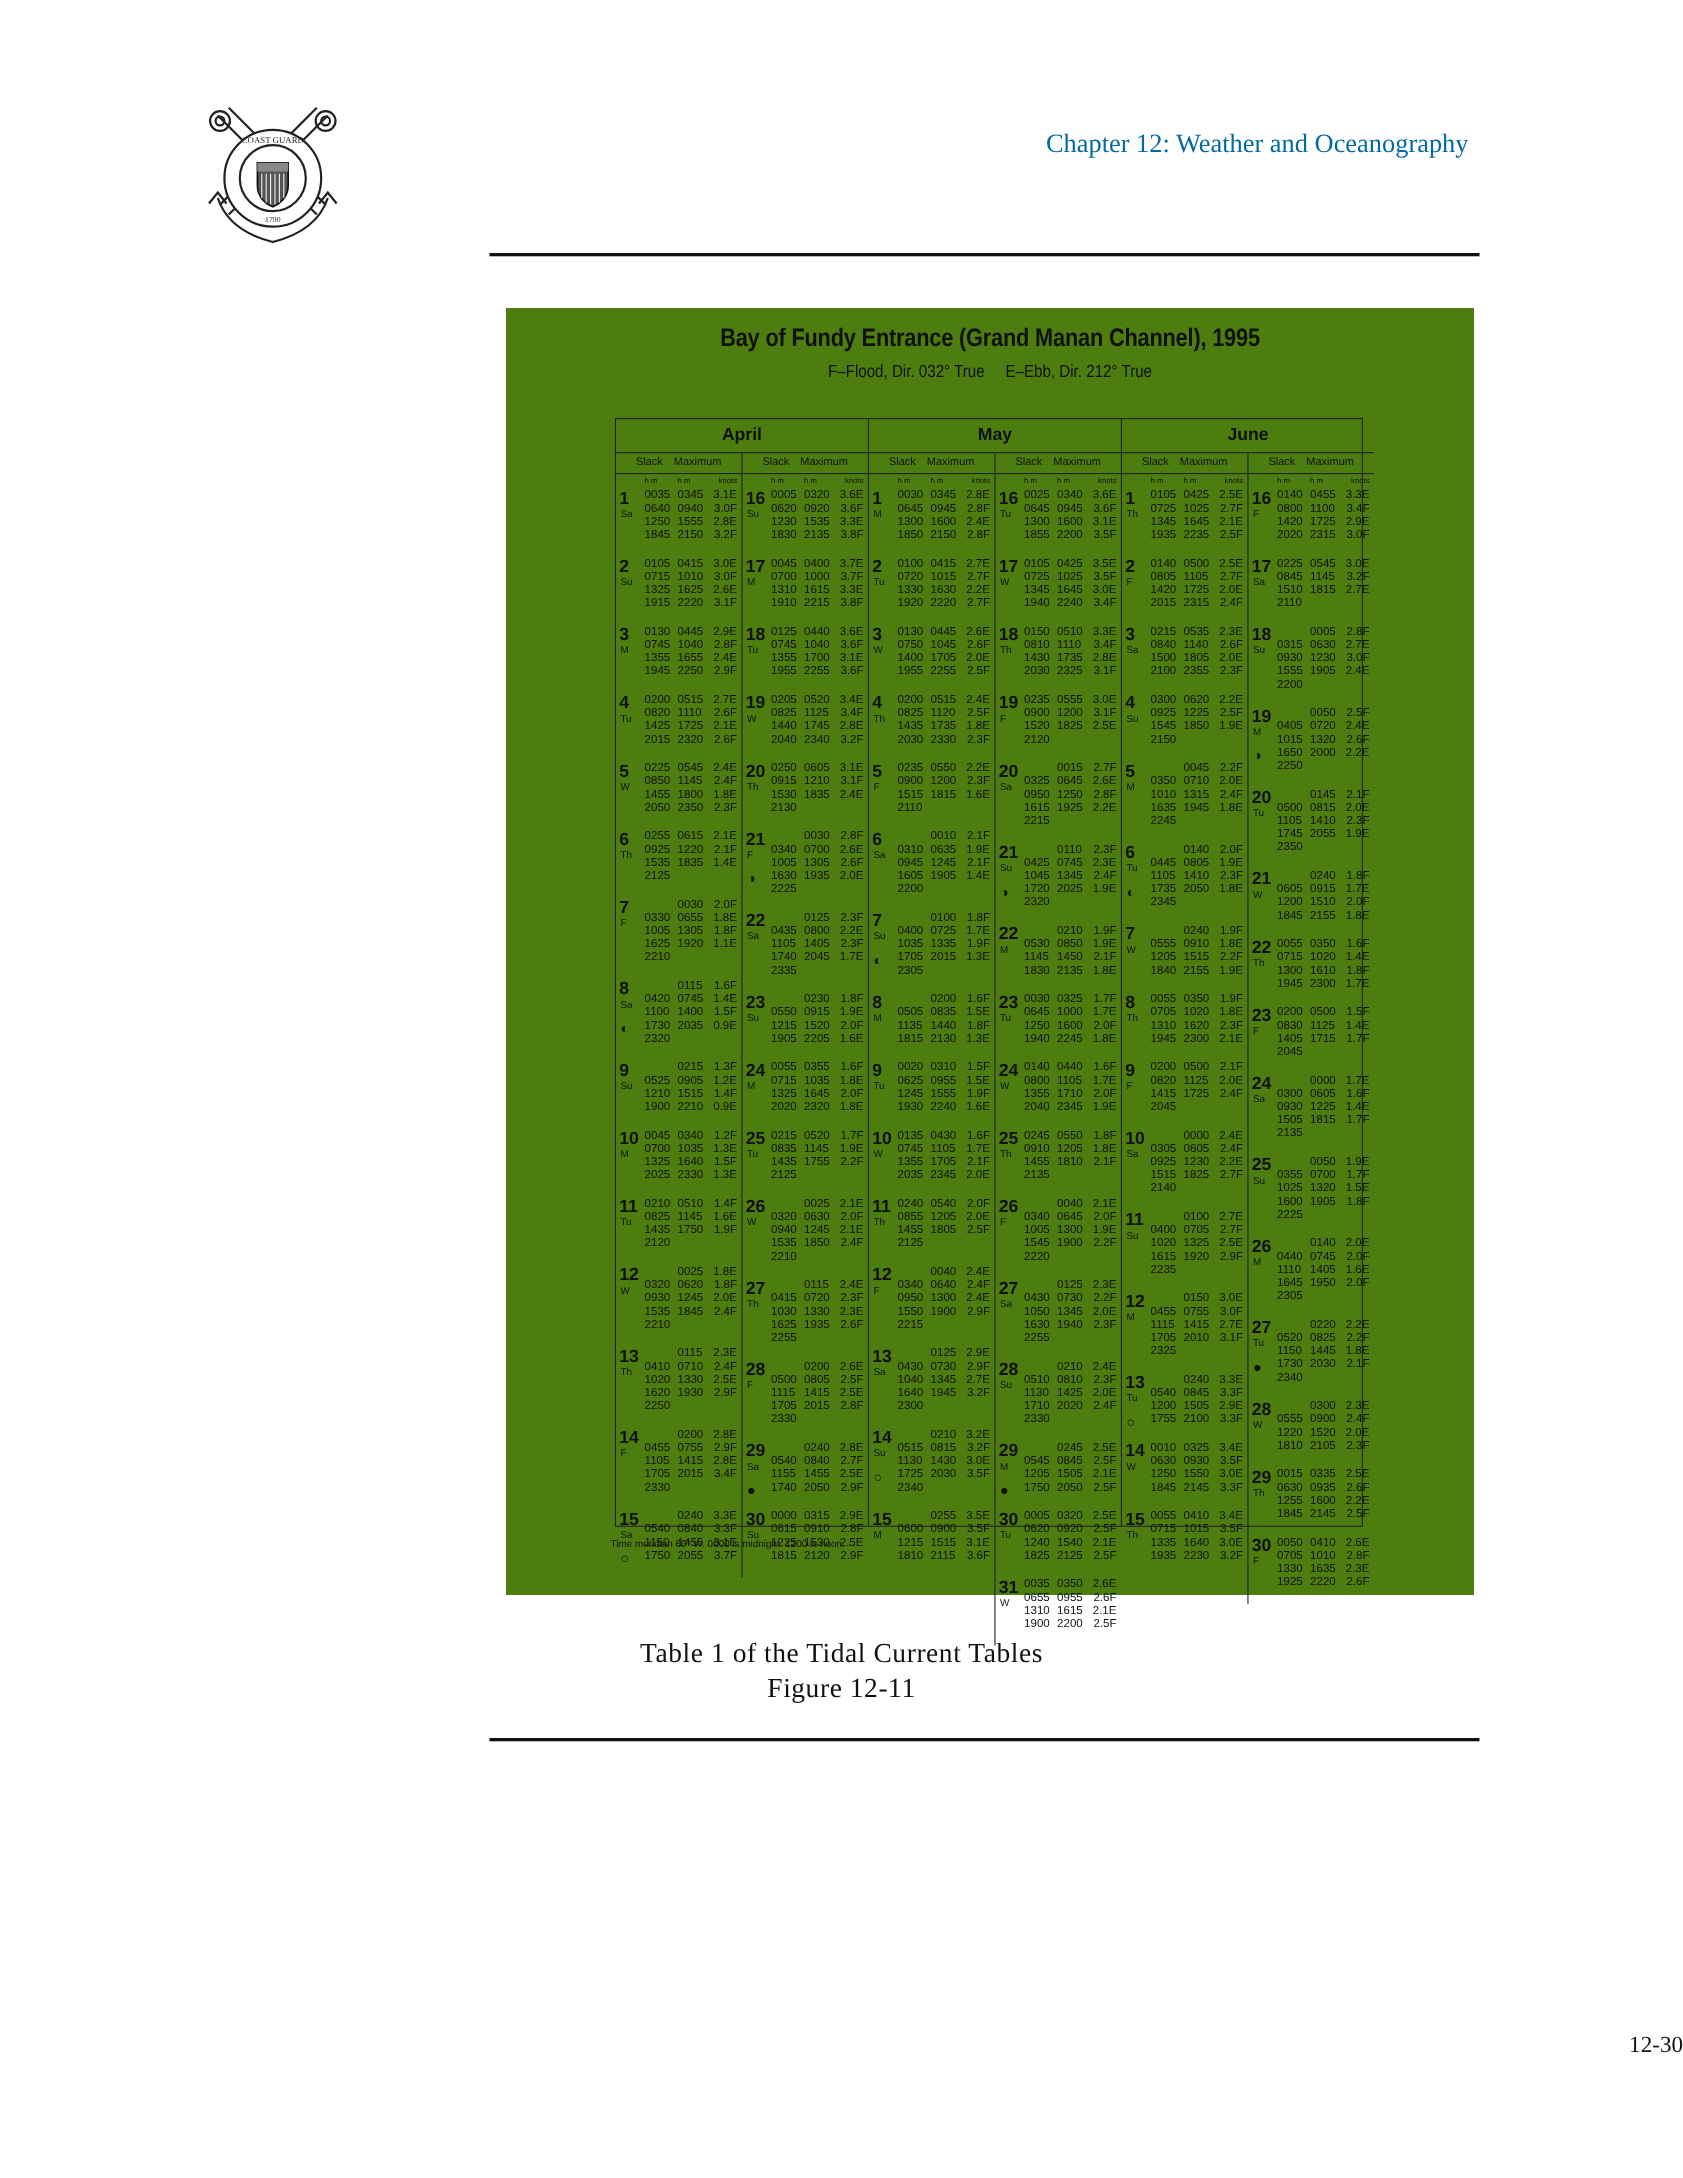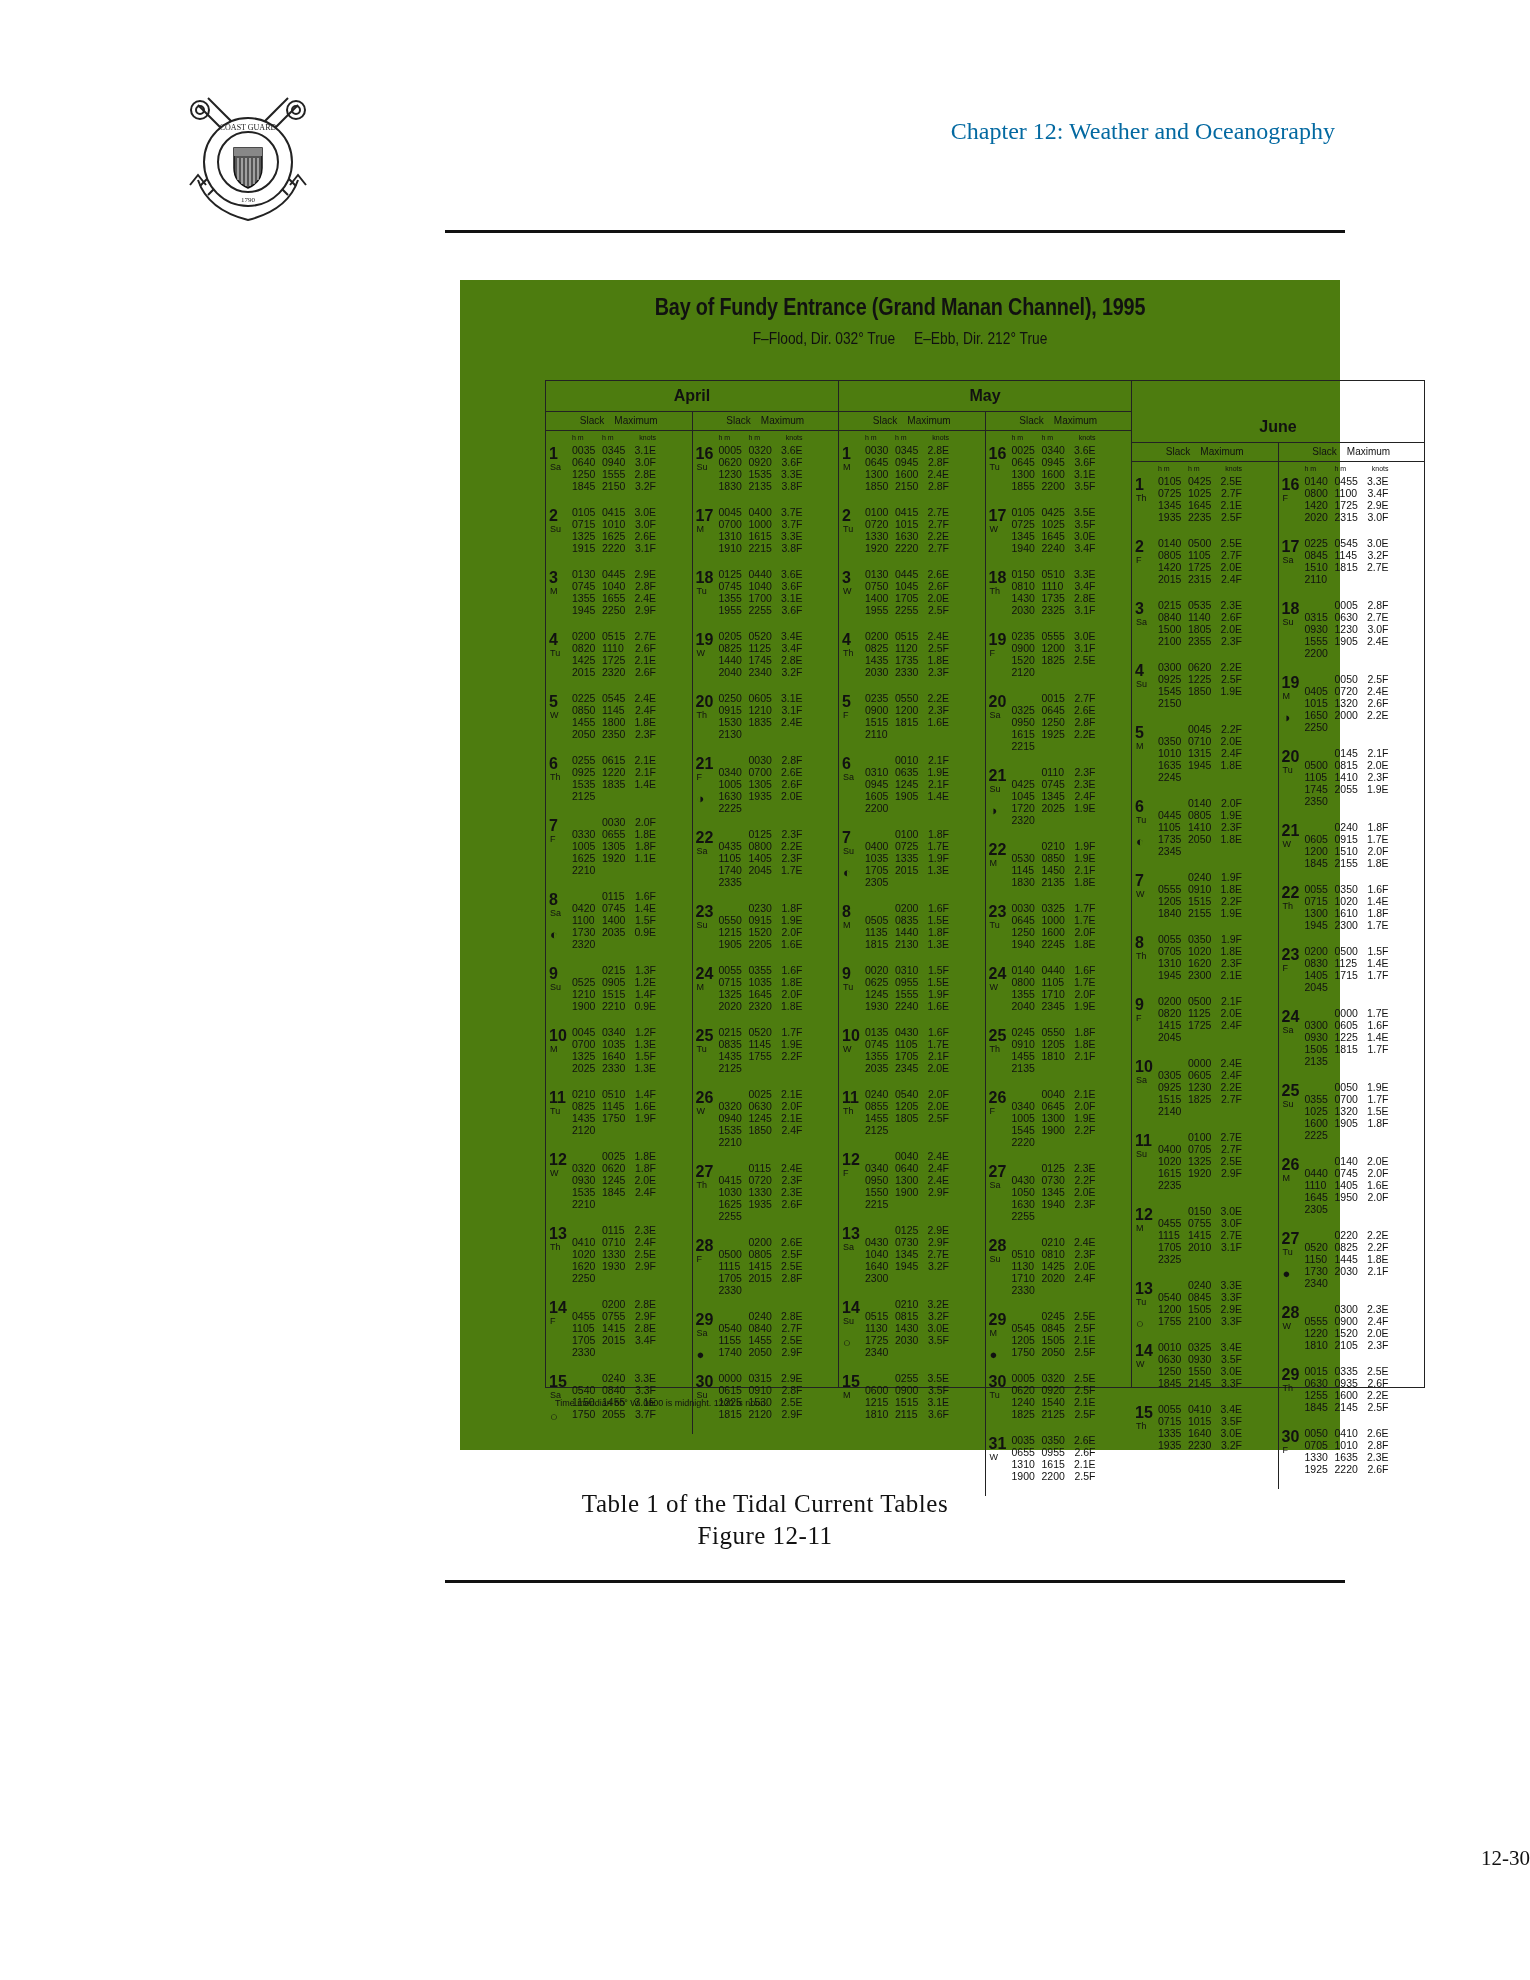--- a/index.html
+++ b/index.html
@@ -6,23 +6,23 @@
   body { width:1530px; height:1980px; position:relative; overflow:hidden; font-family:"Liberation Serif", serif; color:#111; }
   .logo { position:absolute; left:178px; top:90px; width:140px; height:140px; }
   .chapter { position:absolute; right:195px; top:118px; font-size:24px; font-family:"Liberation Serif", serif; color:#0369a1; }
   .rule { position:absolute; left:445px; width:900px; height:3px; background:#111; }
   .rule.top { top:230px; }
   .rule.bottom { top:1580px; }
   .figure { position:absolute; left:460px; top:280px; width:880px; height:1170px; background:#4d7c0f; }
   .fig-title { position:absolute; left:0; right:0; top:14px; text-align:center; font-family:"Liberation Sans", sans-serif; font-weight:bold; font-size:23px; transform:scaleX(0.86); letter-spacing:-0.2px; }
   .fig-sub { position:absolute; left:0; right:0; top:50px; text-align:center; font-family:"Liberation Sans", sans-serif; font-size:16px; transform:scaleX(0.86); }
   .fig-sub span + span { margin-left:22px; }
-  .tbl { position:absolute; left:85px; top:100px; width:880px; height:1008px; border:1.5px solid #222; box-sizing:border-box; display:flex; }
+  .tbl { position:absolute; left:99px; top:100px; width:680px; height:1008px; border:1.5px solid #222; box-sizing:border-box; display:flex; }
   .month { flex:1; border-right:1.5px solid #222; display:flex; flex-direction:column; }
-  .month:last-child { border-right:none;margin-top:31px; }
+  .month:last-child { border-right:none; }
   .month-name { height:30px; line-height:30px; text-align:center; font-family:"Liberation Sans", sans-serif; font-weight:bold; font-size:16px; border-bottom:1.5px solid #222; }
   .halves { flex:1; display:flex; }
   .half { flex:1; border-right:1.5px solid #222; display:flex; flex-direction:column; }
   .half:last-child { border-right:none; }
   .colhead { height:18px; line-height:18px; text-align:center; font-family:"Liberation Sans", sans-serif; font-size:10px; border-bottom:1.5px solid #222; }
   .colhead span + span { margin-left:10px; }
   .units { display:flex; font-family:"Liberation Sans", sans-serif; font-size:7px; padding:3px 4px 0 26px; height:10px; }
   .units span { display:inline-block; }
   .units .u1 { width:30px; } .units .u2 { width:30px; } .units .u3 { width:24px; text-align:right; }
   .day { position:relative; padding:0 4px 0 26px; margin-bottom:14px; }

